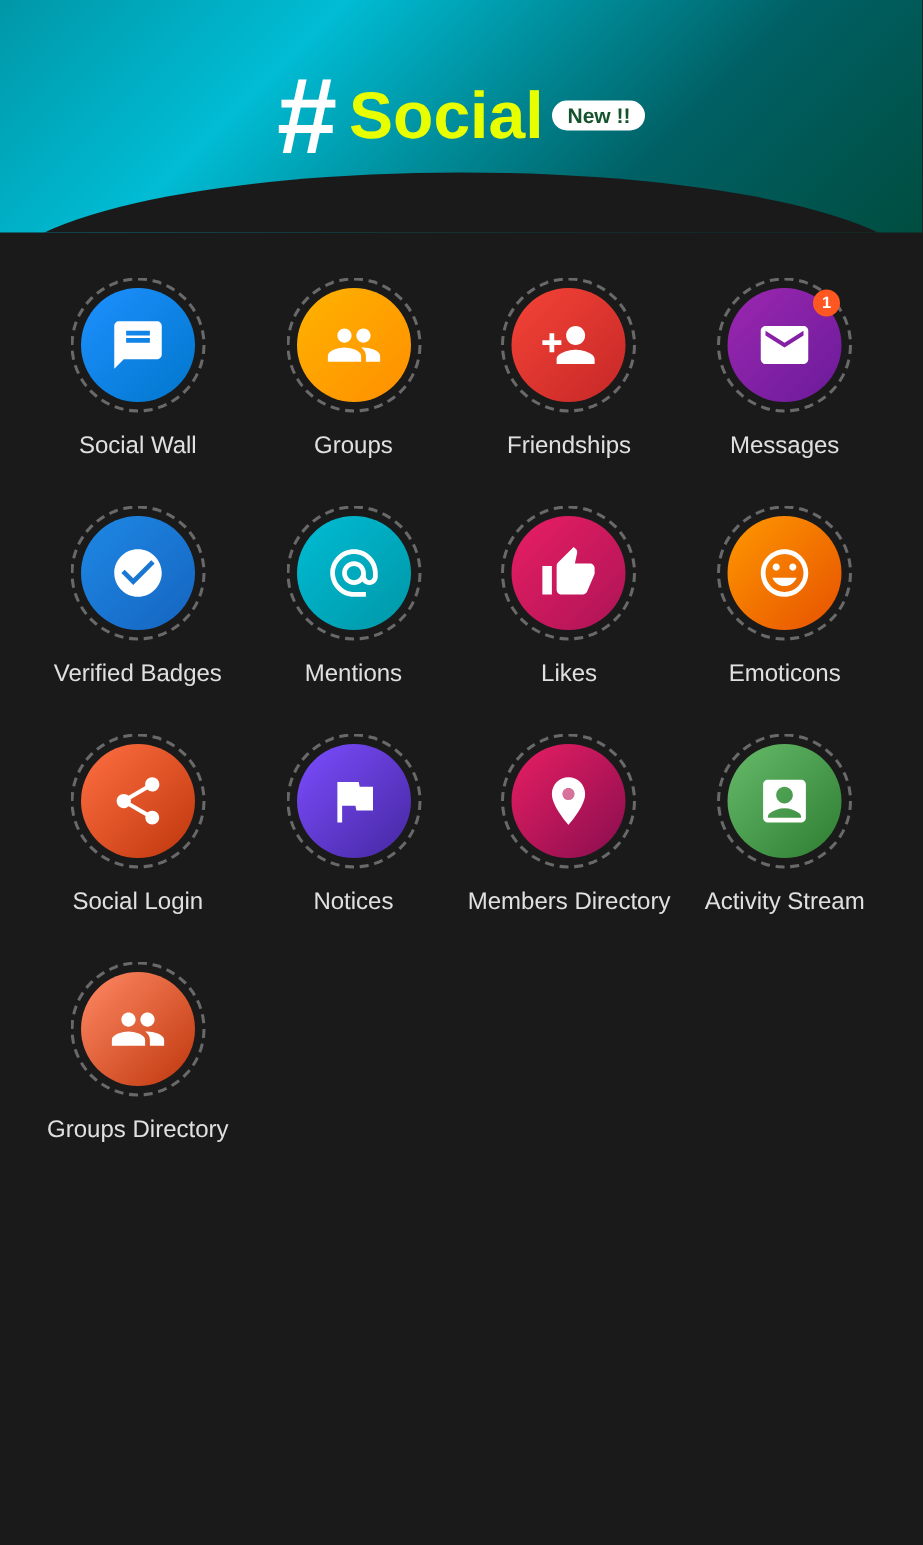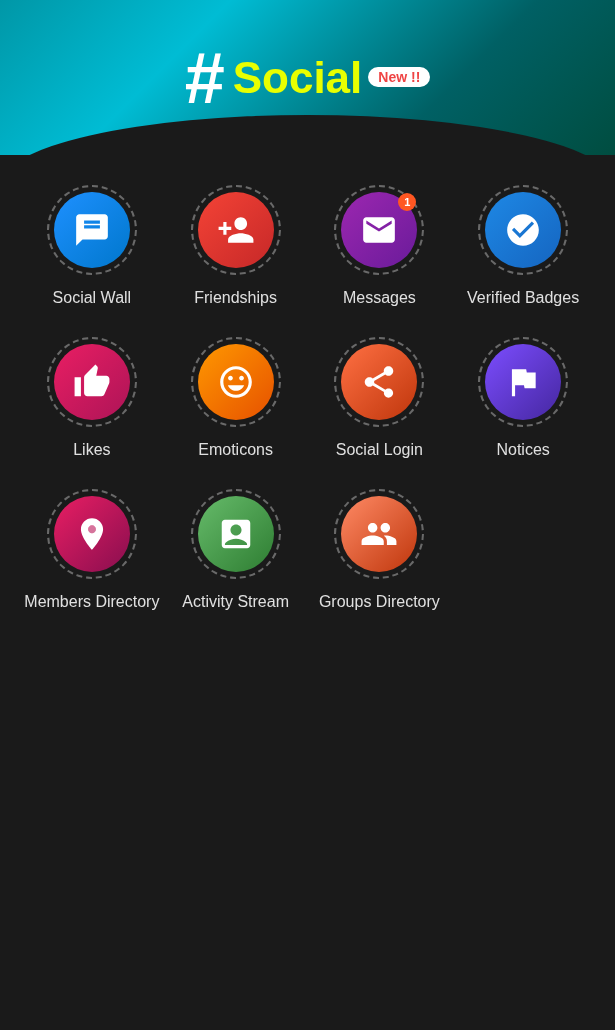--- a/index.html
+++ b/index.html
@@ -57,21 +57,21 @@
       color: #e8ff00;
       line-height: 1;
     }
     .header-features-wrap {
       display: flex;
       flex-direction: column;
       margin-left: 6px;
     }
     .header-new-badge {
       background: white;
-      color: #ef4444;
+      color: #14532d;
       font-size: 14px;
       font-weight: 700;
       padding: 2px 10px;
       border-radius: 20px;
       display: inline-block;
       margin-bottom: 2px;
       align-self: flex-start;
     }
     .header-features-text {
       font-size: 32px;
@@ -196,20 +196,31 @@
         <svg viewBox="0 0 24 24" xmlns="http://www.w3.org/2000/svg">
             <path d="M20 2H4c-1.1 0-2 .9-2 2v18l4-4h14c1.1 0 2-.9 2-2V4c0-1.1-.9-2-2-2zm-3 9H7V9h10v2zm0-3H7V6h10v2z"></path>
           </svg>
       </div>
 
     </div>
     <span class="item-label">Social Wall</span>
   </div>
     <div class="grid-item">
     <div class="icon-circle">
+      <div class="icon-inner bg-orange">
+        <svg viewBox="0 0 24 24" xmlns="http://www.w3.org/2000/svg">
+            <path d="M16 11c1.66 0 2.99-1.34 2.99-3S17.66 5 16 5c-1.66 0-3 1.34-3 3s1.34 3 3 3zm-8 0c1.66 0 2.99-1.34 2.99-3S9.66 5 8 5C6.34 5 5 6.34 5 8s1.34 3 3 3zm0 2c-2.33 0-7 1.17-7 3.5V19h14v-2.5c0-2.33-4.67-3.5-7-3.5zm8 0c-.29 0-.62.02-.97.05 1.16.84 1.97 1.97 1.97 3.45V19h6v-2.5c0-2.33-4.67-3.5-7-3.5z"></path>
+          </svg>
+      </div>
+
+    </div>
+    <span class="item-label">Groups</span>
+  </div>
+    <div class="grid-item">
+    <div class="icon-circle">
       <div class="icon-inner bg-red">
         <svg viewBox="0 0 24 24" xmlns="http://www.w3.org/2000/svg">
   <path d="M15 12c2.21 0 4-1.79 4-4s-1.79-4-4-4-4 1.79-4 4 1.79 4 4 4zm-9-2V7H4v3H1v2h3v3h2v-3h3v-2H6zm9 4c-2.67 0-8 1.34-8 4v2h16v-2c0-2.66-5.33-4-8-4z" fill="white"></path>
 </svg>
       </div>
 
     </div>
     <span class="item-label">Friendships</span>
   </div>
     <div class="grid-item">
@@ -229,20 +240,31 @@
         <svg viewBox="0 0 24 24" xmlns="http://www.w3.org/2000/svg">
             <path d="M12 2C6.48 2 2 6.48 2 12s4.48 10 10 10 10-4.48 10-10S17.52 2 12 2zm-2 15l-5-5 1.41-1.41L10 14.17l7.59-7.59L19 8l-9 9z"></path>
           </svg>
       </div>
 
     </div>
     <span class="item-label">Verified Badges</span>
   </div>
     <div class="grid-item">
     <div class="icon-circle">
+      <div class="icon-inner bg-cyan">
+        <svg viewBox="0 0 24 24" xmlns="http://www.w3.org/2000/svg">
+            <path d="M12 2C6.48 2 2 6.48 2 12s4.48 10 10 10h5v-2h-5c-4.34 0-8-3.66-8-8s3.66-8 8-8 8 3.66 8 8v1.43c0 .79-.71 1.57-1.5 1.57s-1.5-.78-1.5-1.57V12c0-2.76-2.24-5-5-5s-5 2.24-5 5 2.24 5 5 5c1.38 0 2.64-.56 3.54-1.47.65.89 1.77 1.47 2.96 1.47 1.97 0 3.5-1.6 3.5-3.57V12c0-5.52-4.48-10-10-10zm0 13c-1.66 0-3-1.34-3-3s1.34-3 3-3 3 1.34 3 3-1.34 3-3 3z"></path>
+          </svg>
+      </div>
+
+    </div>
+    <span class="item-label">Mentions</span>
+  </div>
+    <div class="grid-item">
+    <div class="icon-circle">
       <div class="icon-inner bg-pink">
         <svg viewBox="0 0 24 24" xmlns="http://www.w3.org/2000/svg">
             <path d="M1 21h4V9H1v12zm22-11c0-1.1-.9-2-2-2h-6.31l.95-4.57.03-.32c0-.41-.17-.79-.44-1.06L14.17 1 7.59 7.59C7.22 7.95 7 8.45 7 9v10c0 1.1.9 2 2 2h9c.83 0 1.54-.5 1.84-1.22l3.02-7.05c.09-.23.14-.47.14-.73v-2z"></path>
           </svg>
       </div>
 
     </div>
     <span class="item-label">Likes</span>
   </div>
     <div class="grid-item">

